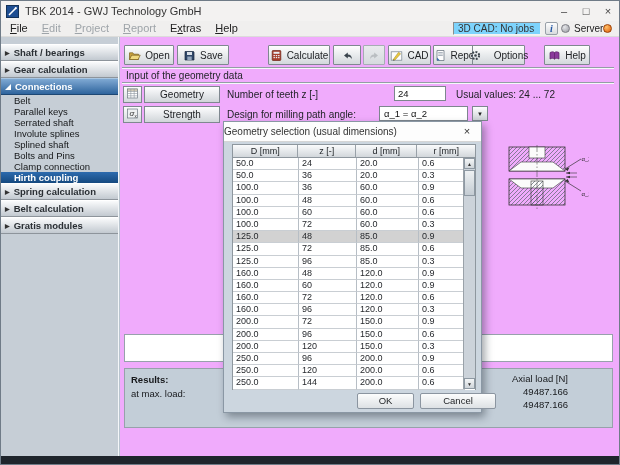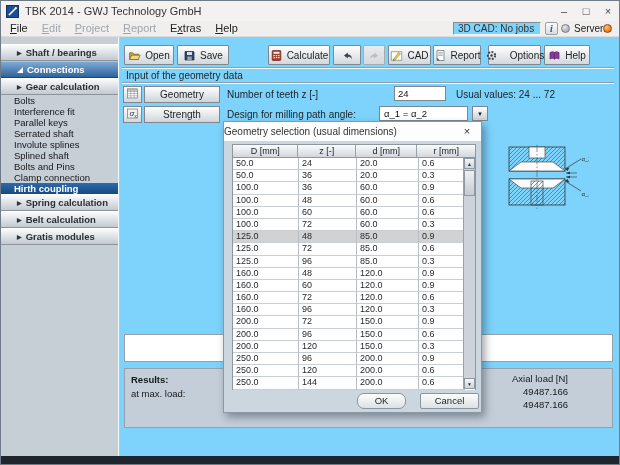--- a/index.html
+++ b/index.html
@@ -32,31 +32,31 @@
   .dot { position:absolute; top:3px; width:9px; height:9px; border-radius:50%; }
   .dot-gray { left:560px; background:radial-gradient(circle at 35% 30%, #e6e7ea, #96979e); border:1px solid #7c7d84;}
   .dot-orange { left:602px; background:radial-gradient(circle at 35% 30%, #ffc06a, #e05c04); border:1px solid #9c4206;}
   .server-lbl { position:absolute; left:573px; top:2px; font-size:10px; color:#222; }
 
   
   .sidebar { position:absolute; top:36px; left:0; width:118px; bottom:8px; background:#c6ced6;
              border-right:1px solid #f4f7f9; padding-top:7px; }
   .sb-header { height:17px; display:flex; align-items:center; font-size:9.5px; font-weight:bold;
                color:#2a2f34; background:linear-gradient(#fafbfc,#c2c9d0); border-top:1px solid #ffffff;
-               border-bottom:1px solid #8d949b; padding-left:16px; }
+               border-bottom:1px solid #8d949b; padding-left:4px; }
   .sb-header.expanded { background:linear-gradient(#7fa9d3,#2e649d); color:#fff;
                         border-top:1px solid #a9c6e2; border-bottom:1px solid #1d4773; }
   .sb-arrow-c { font-size:6px; margin-right:4px; color:#333; line-height:1; }
   .sb-arrow-e { width:0; height:0; border-bottom:6px solid #fff; border-left:6px solid transparent;
                 margin-right:4px; }
   .sb-item { height:11px; line-height:11px; font-size:9.5px; color:#16181a; padding-left:13px; }
   .sb-item.selected { background:linear-gradient(#2d6bae,#15497f); color:#fff; font-weight:bold; }
 
   
-  .main { position:absolute; top:36px; left:119px; right:0; bottom:8px; background:#7dd3fc; }
+  .main { position:absolute; top:36px; left:119px; right:0; bottom:8px; background:#f0abfc; }
   .tb-btn { position:absolute; top:8px; height:20px; display:flex; align-items:center; justify-content:center;
             gap:4px; background:linear-gradient(#fefefe,#d3d8dc); border:1px solid #7f8890;
             border-radius:1px; font-size:10px; color:#1d1f22; }
   .tb-btn.disabled { background:linear-gradient(#e9ebed,#d6dade); border-color:#a6adb4; }
   .tb-ic { width:13px; height:13px; display:inline-block; }
   .tb-ic svg { width:13px; height:13px; display:block; }
   .sep { position:absolute; left:2px; right:5px; height:0; border-top:1px solid #949da5;
          border-bottom:1px solid #f5f8fa; }
   .section-title { position:absolute; left:6px; top:33px; font-size:10px; color:#23262a; }
 
@@ -108,21 +108,21 @@
   .vscroll { position:absolute; right:0; top:13px; bottom:0; width:12px; background:#ccd3da;
              border-left:1px solid #9aa2a9; }
   .scr-btn { position:absolute; left:0; width:11px; height:11px; background:linear-gradient(#f4f6f7,#cfd5da);
              border:1px solid #8e99a3; font-size:5px; text-align:center; line-height:10px; color:#333; }
   .scr-up { top:0; } .scr-down { bottom:0; }
   .scr-thumb { position:absolute; left:0; top:12px; width:11px; height:26px;
                background:linear-gradient(#eef1f3,#c4ccd3); border:1px solid #8e99a3; }
   .dlg-btn { position:absolute; top:271px; height:16px; background:linear-gradient(#fcfdfd,#dde1e4);
              border:1px solid #8b95a0; border-radius:2px; font-size:9.5px; color:#1d2023;
              text-align:center; line-height:14px; }
-  .btn-ok { left:133px; width:49px;border-radius:7px; } .btn-cancel { left:196px; width:59px; }
+  .btn-ok { left:133px; width:57px; } .btn-cancel { left:196px; width:76px; }
 
   .bottom-strip { position:absolute; bottom:0; left:0; right:0; height:8px; background:#1f252c; }
 </style>
 </head>
 <body>
 
 <div class="window">
 
   <div class="titlebar">
     <span class="title-logo">
@@ -152,30 +152,29 @@
     <div class="dot dot-gray"></div>
     <span class="server-lbl">Server:</span>
     <div class="dot dot-orange"></div>
   </div>
 
   <div class="sidebar">
       <div class="sb-header">
         <span class="sb-arrow-c">▶</span>
         <span>Shaft / bearings</span>
       </div>
+      <div class="sb-header">
+        <span class="sb-arrow-c">▶</span>
+        <span>Gear calculation</span>
+      </div>
       <div class="sb-header expanded">
         <span class="sb-arrow-e"></span>
         <span>Connections</span>
       </div>
-      <div class="sb-header">
-        <span class="sb-arrow-c">▶</span>
-        <span>Gear calculation</span>
-      </div>
-      <div class="sb-item">Bolts</div>
-      <div class="sb-item">Interference fit</div>
+      <div class="sb-item">Belt</div>
       <div class="sb-item">Parallel keys</div>
       <div class="sb-item">Serrated shaft</div>
       <div class="sb-item">Involute splines</div>
       <div class="sb-item">Splined shaft</div>
       <div class="sb-item">Bolts and Pins</div>
       <div class="sb-item">Clamp connection</div>
       <div class="sb-item selected">Hirth coupling</div>
       <div class="sb-header">
         <span class="sb-arrow-c">▶</span>
         <span>Spring calculation</span>
@@ -259,21 +258,21 @@
               <path d="M3 8.5 L6 11.5 L3 11.5 Z" fill="#3f6fae"></path>
               <g stroke="#8b97a3" stroke-width=".7">
                 <line x1="4.2" y1="3.5" x2="8.8" y2="3.5"></line>
                 <line x1="4.2" y1="5" x2="8.8" y2="5"></line>
                 <line x1="4.2" y1="6.5" x2="8.8" y2="6.5"></line>
               </g>
             </svg>
           </span>
           <span>Report</span>
         </div>
-        <div class="tb-btn" style="left: 368px; width: 53px; gap: 12px;">
+        <div class="tb-btn" style="left: 352px; width: 53px; gap: 12px;">
           <span class="tb-ic">
             <svg viewBox="0 0 13 13">
               <circle cx="6.5" cy="6.5" r="3.6" fill="none" stroke="#3c444c" stroke-width="2" stroke-dasharray="1.9 1.4"></circle>
               <circle cx="6.5" cy="6.5" r="1.3" fill="#3c444c"></circle>
             </svg>
           </span>
           <span>Options</span>
         </div>
         <div class="tb-btn" style="left: 424px; width: 46px;">
           <span class="tb-ic">

